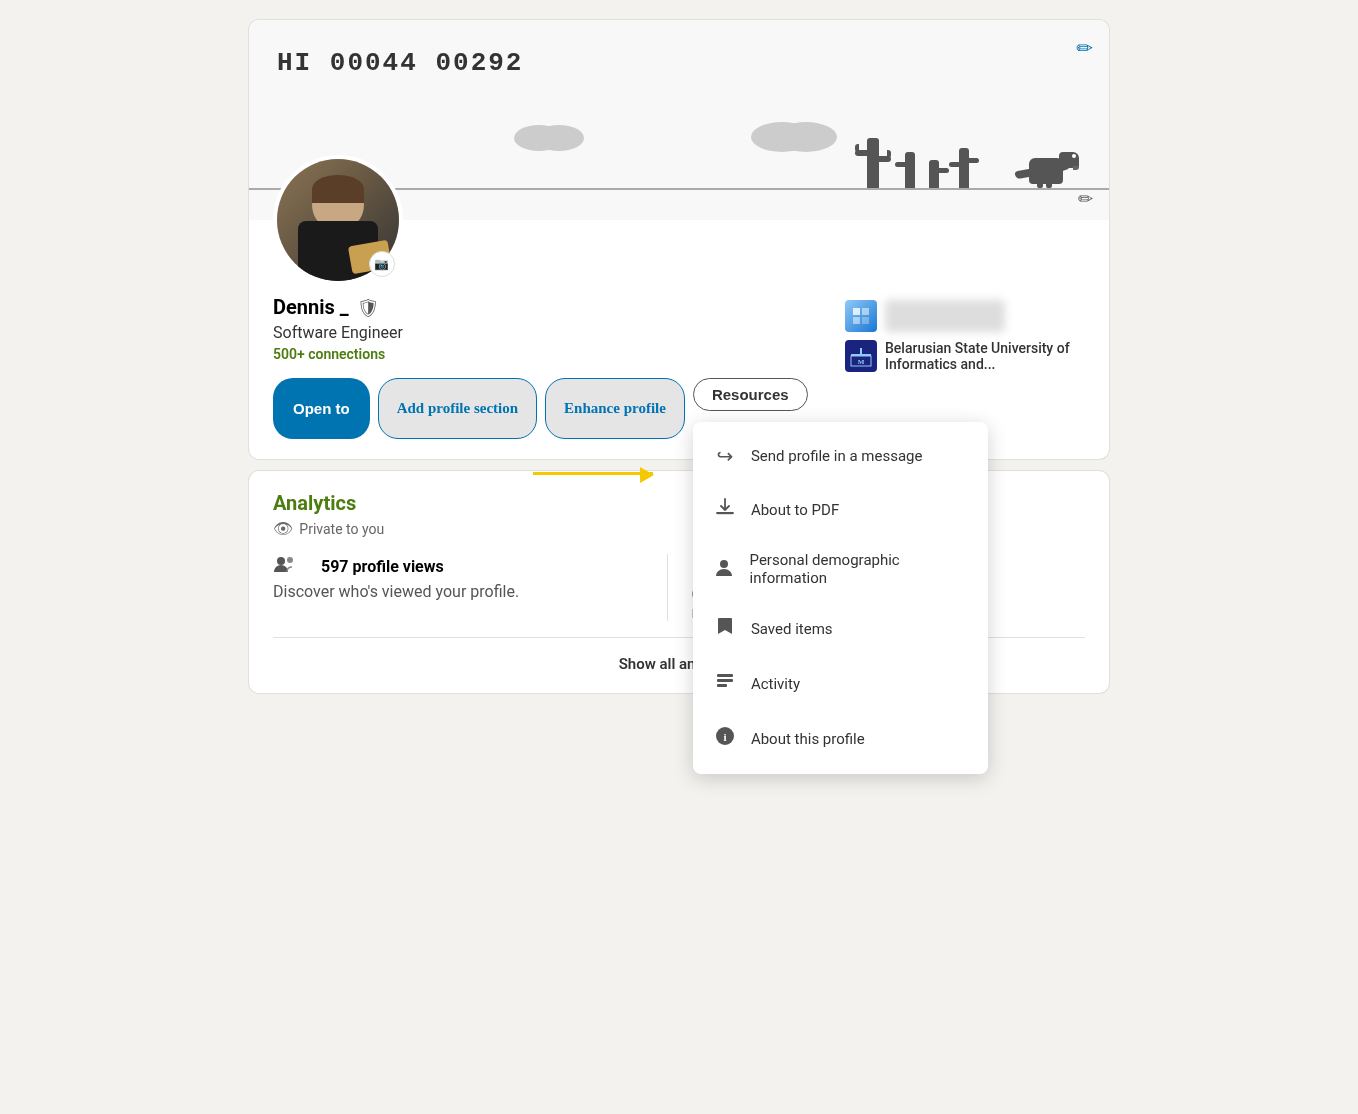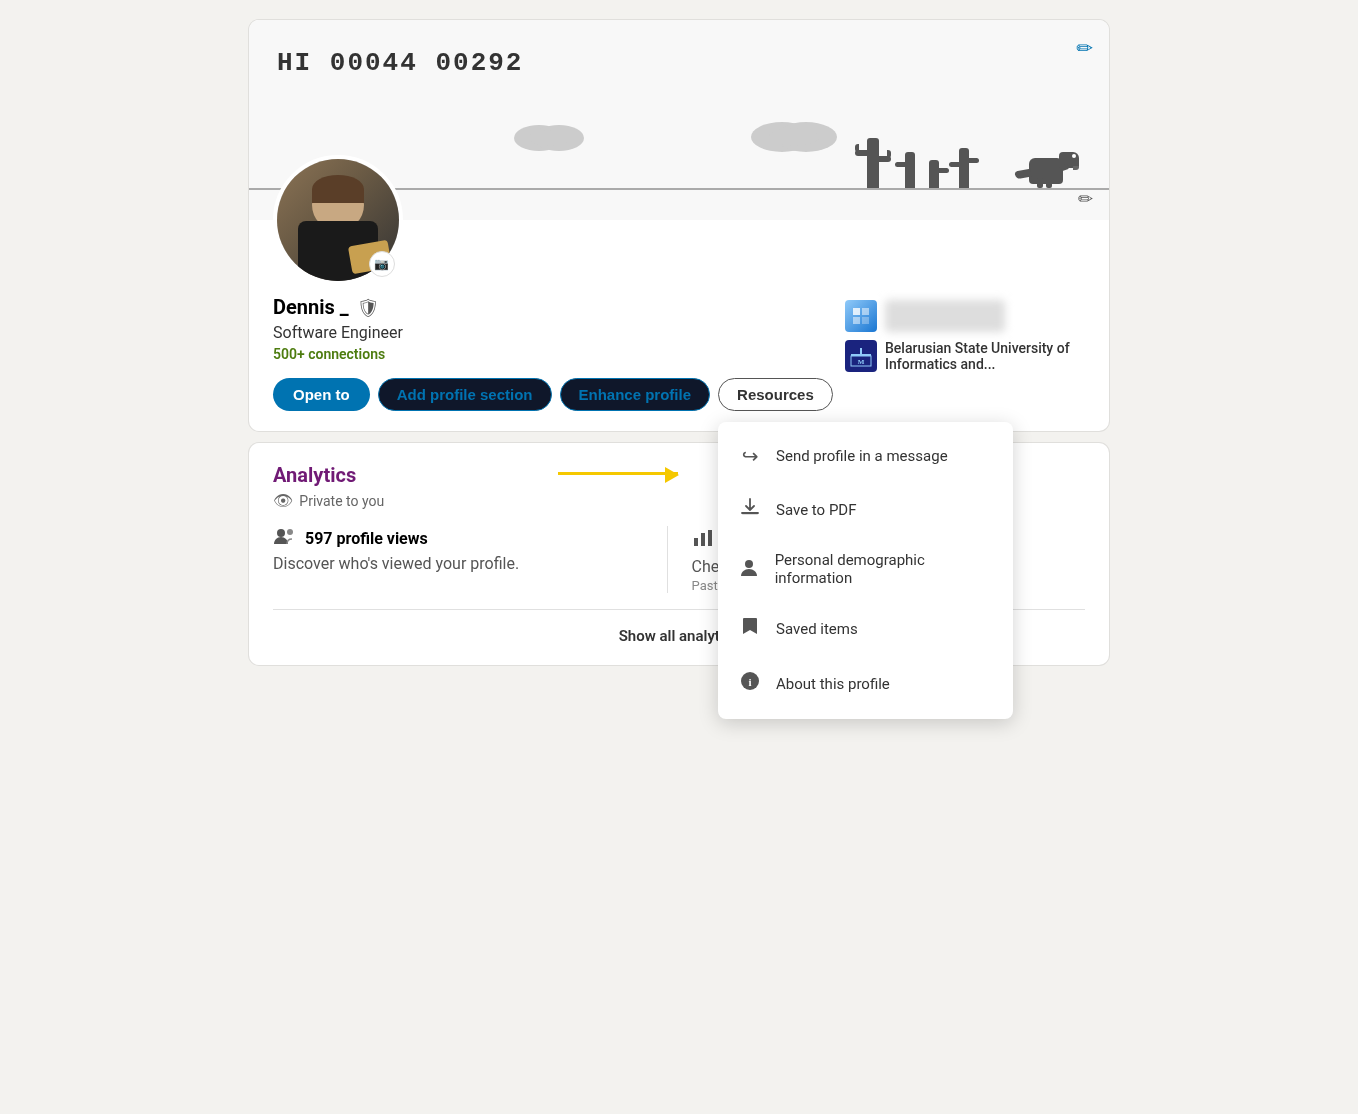--- a/index.html
+++ b/index.html
@@ -313,28 +313,29 @@
       background: #fff;
       color: #333;
       border: 1.5px solid #555;
       border-radius: 20px;
       padding: 7px 18px;
       font-size: 15px;
       font-weight: 600;
       cursor: pointer;
     }
     .btn-outline-blue {
-      background: #0f172a;
+      background: #e5e5e5;
       color: #0073b1;
       border: 1.5px solid #0073b1;
       border-radius: 20px;
-      padding: 7px 18px;
+      padding: 21px 18px;
       font-size: 15px;
       font-weight: 600;
       cursor: pointer;
+      font-family: Liberation Serif, serif;
     }
 
     
     .dropdown-menu {
       position: absolute;
       top: 44px;
       right: -180px;
       background: #fff;
       border-radius: 8px;
       box-shadow: 0 4px 20px rgba(0,0,0,0.18);
@@ -387,21 +388,21 @@
       background: #fff;
       border-radius: 10px;
       box-shadow: 0 0 0 1px rgba(0,0,0,0.08);
       max-width: 860px;
       margin: 12px auto 0;
       padding: 20px 24px;
     }
     .analytics-title {
       font-size: 20px;
       font-weight: 700;
-      color: #701a75;
+      color: #4d7c0f;
       margin-bottom: 4px;
     }
     .analytics-subtitle {
       font-size: 14px;
       color: #666;
       display: flex;
       align-items: center;
       gap: 6px;
       margin-bottom: 16px;
     }
@@ -414,21 +415,21 @@
       padding-right: 24px;
     }
     .metric-item + .metric-item {
       padding-left: 24px;
       border-left: 1px solid #e0e0e0;
       padding-right: 24px;
     }
     .metric-header {
       display: flex;
       align-items: center;
-      gap: 8px;
+      gap: 24px;
       margin-bottom: 4px;
     }
     .metric-icon {
       font-size: 20px;
       color: #555;
     }
     .metric-number {
       font-size: 16px;
       font-weight: 700;
       color: #000;
@@ -607,21 +608,21 @@
                 <span>Send profile in a message</span>
               </div>
               <div class="dropdown-item">
                 <span class="dropdown-icon">
                   <svg width="22" height="22" viewBox="0 0 22 22" fill="none">
                     <path d="M11 3v11M11 14l-4-4M11 14l4-4" stroke="#555" stroke-width="1.8" stroke-linecap="round" stroke-linejoin="round"></path>
                     <path d="M3 17h16" stroke="#555" stroke-width="1.8" stroke-linecap="round"></path>
                     <rect x="3" y="16" width="16" height="3" rx="1" fill="#555" opacity="0.2"></rect>
                   </svg>
                 </span>
-                <span>Save to PDF</span>
+                <span>About to PDF</span>
               </div>
               <div class="dropdown-item">
                 <span class="dropdown-icon">
                   <svg width="22" height="22" viewBox="0 0 22 22">
                     <circle cx="11" cy="8" r="4" fill="#555"></circle>
                     <path d="M3 20c0-4 3.6-7 8-7s8 3 8 7" fill="#555"></path>
                   </svg>
                 </span>
                 <span>Personal demographic information</span>
               </div>
@@ -629,20 +630,30 @@
                 <span class="dropdown-icon">
                   <svg width="22" height="22" viewBox="0 0 22 22">
                     <path d="M5 3h12a1 1 0 011 1v15l-7-4-7 4V4a1 1 0 011-1z" fill="#555"></path>
                   </svg>
                 </span>
                 <span>Saved items</span>
               </div>
               <div class="dropdown-item">
                 <span class="dropdown-icon">
                   <svg width="22" height="22" viewBox="0 0 22 22">
+                    <rect x="3" y="4" width="16" height="3" rx="1" fill="#555"></rect>
+                    <rect x="3" y="9" width="16" height="3" rx="1" fill="#555"></rect>
+                    <rect x="3" y="14" width="10" height="3" rx="1" fill="#555"></rect>
+                  </svg>
+                </span>
+                <span>Activity</span>
+              </div>
+              <div class="dropdown-item">
+                <span class="dropdown-icon">
+                  <svg width="22" height="22" viewBox="0 0 22 22">
                     <circle cx="11" cy="11" r="9" fill="#555"></circle>
                     <text x="11" y="15.5" text-anchor="middle" font-size="11" fill="#fff" font-weight="bold" font-family="serif">i</text>
                   </svg>
                 </span>
                 <span>About this profile</span>
               </div>
             </div>
           </div>
         </div>
       </div>

